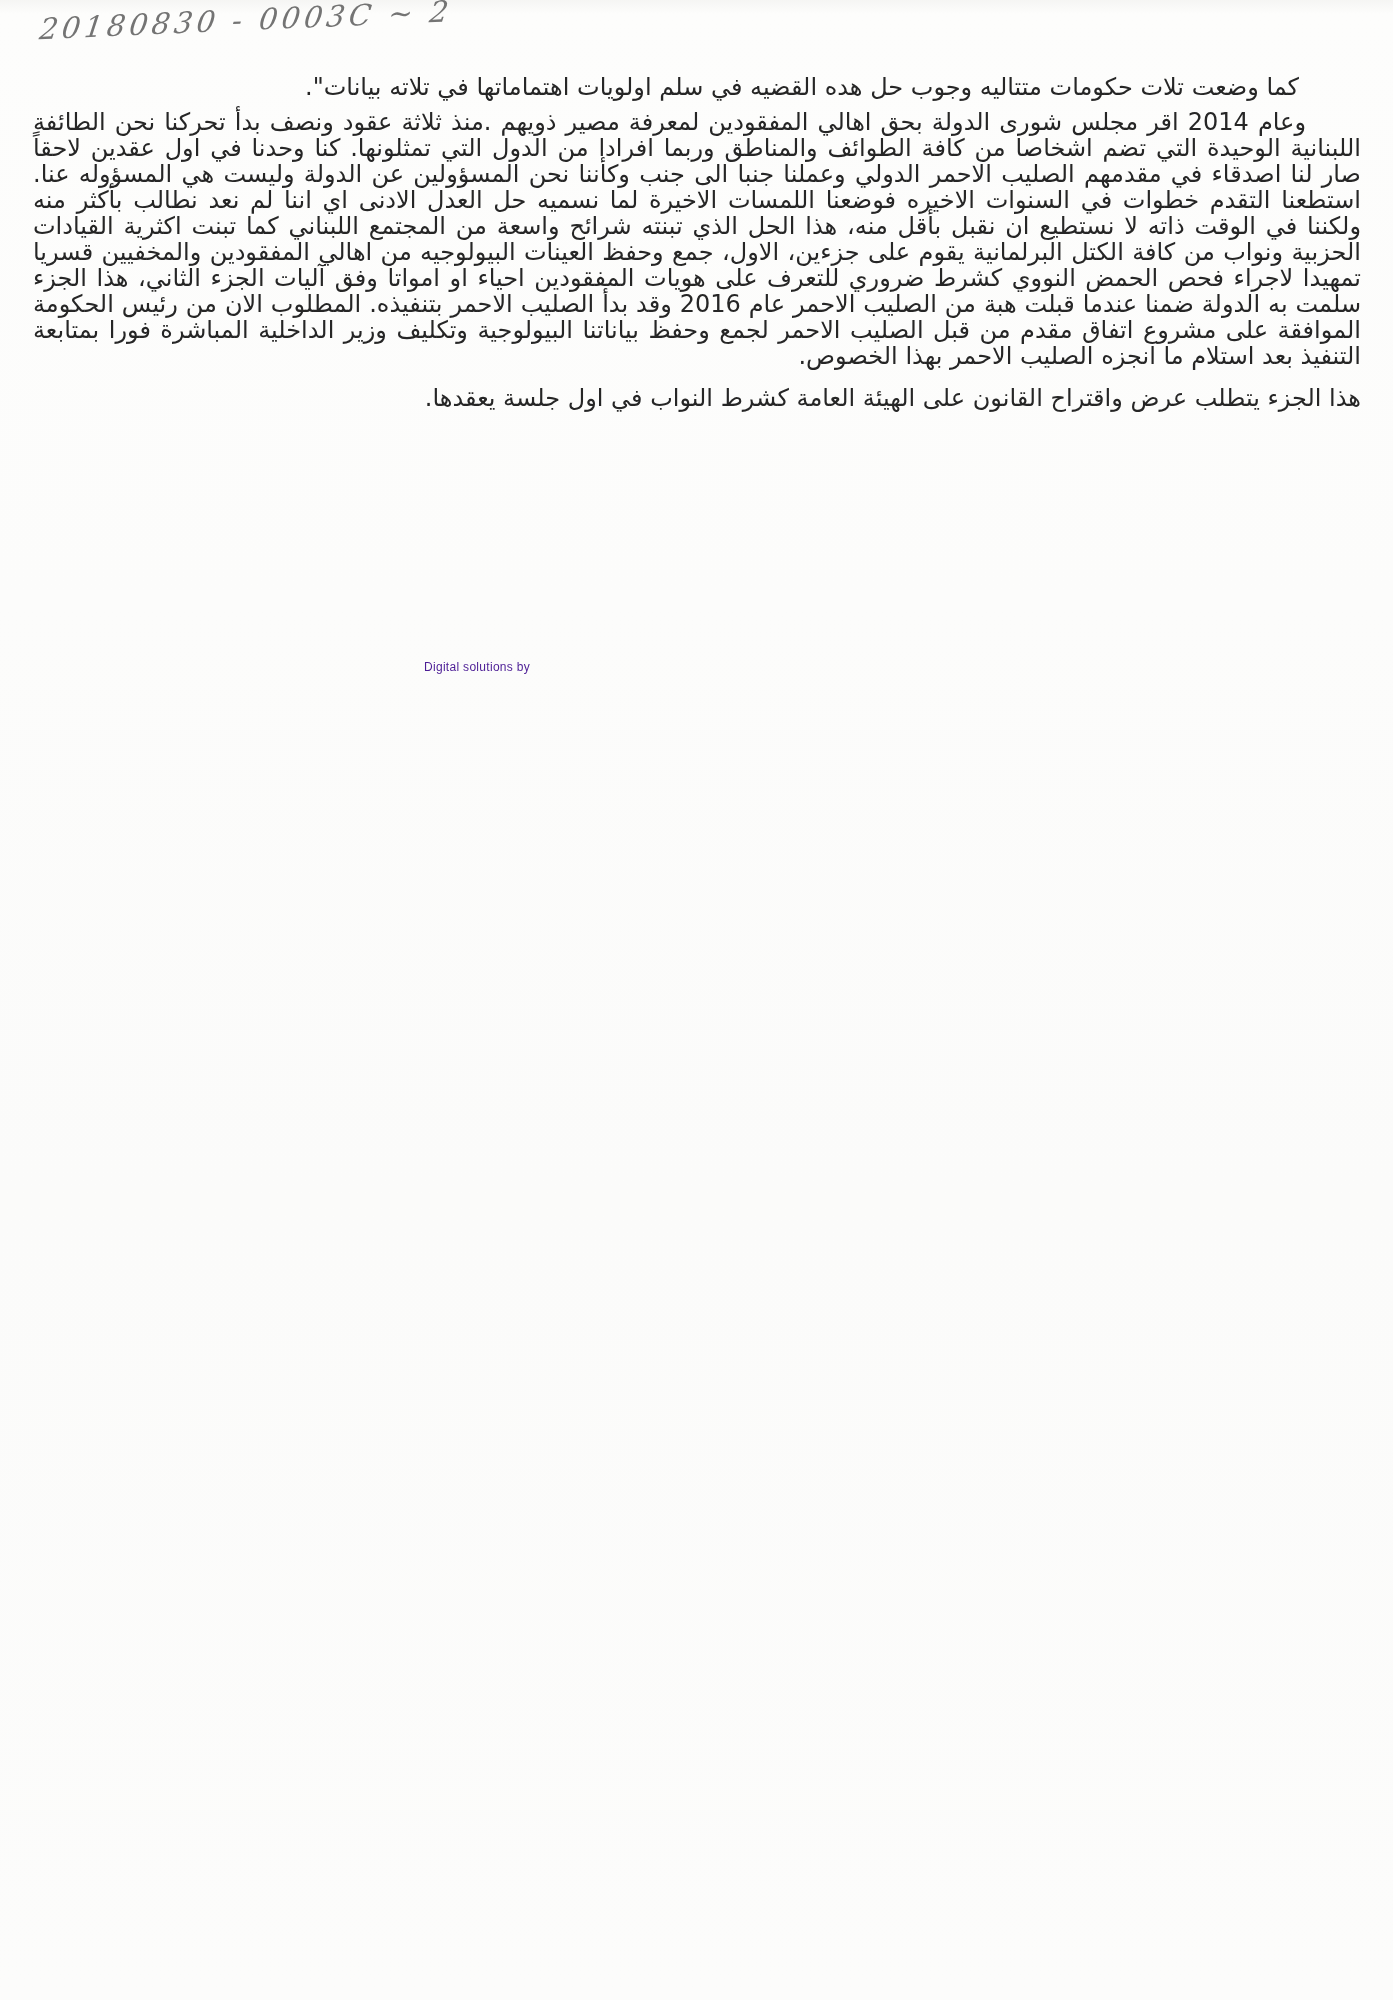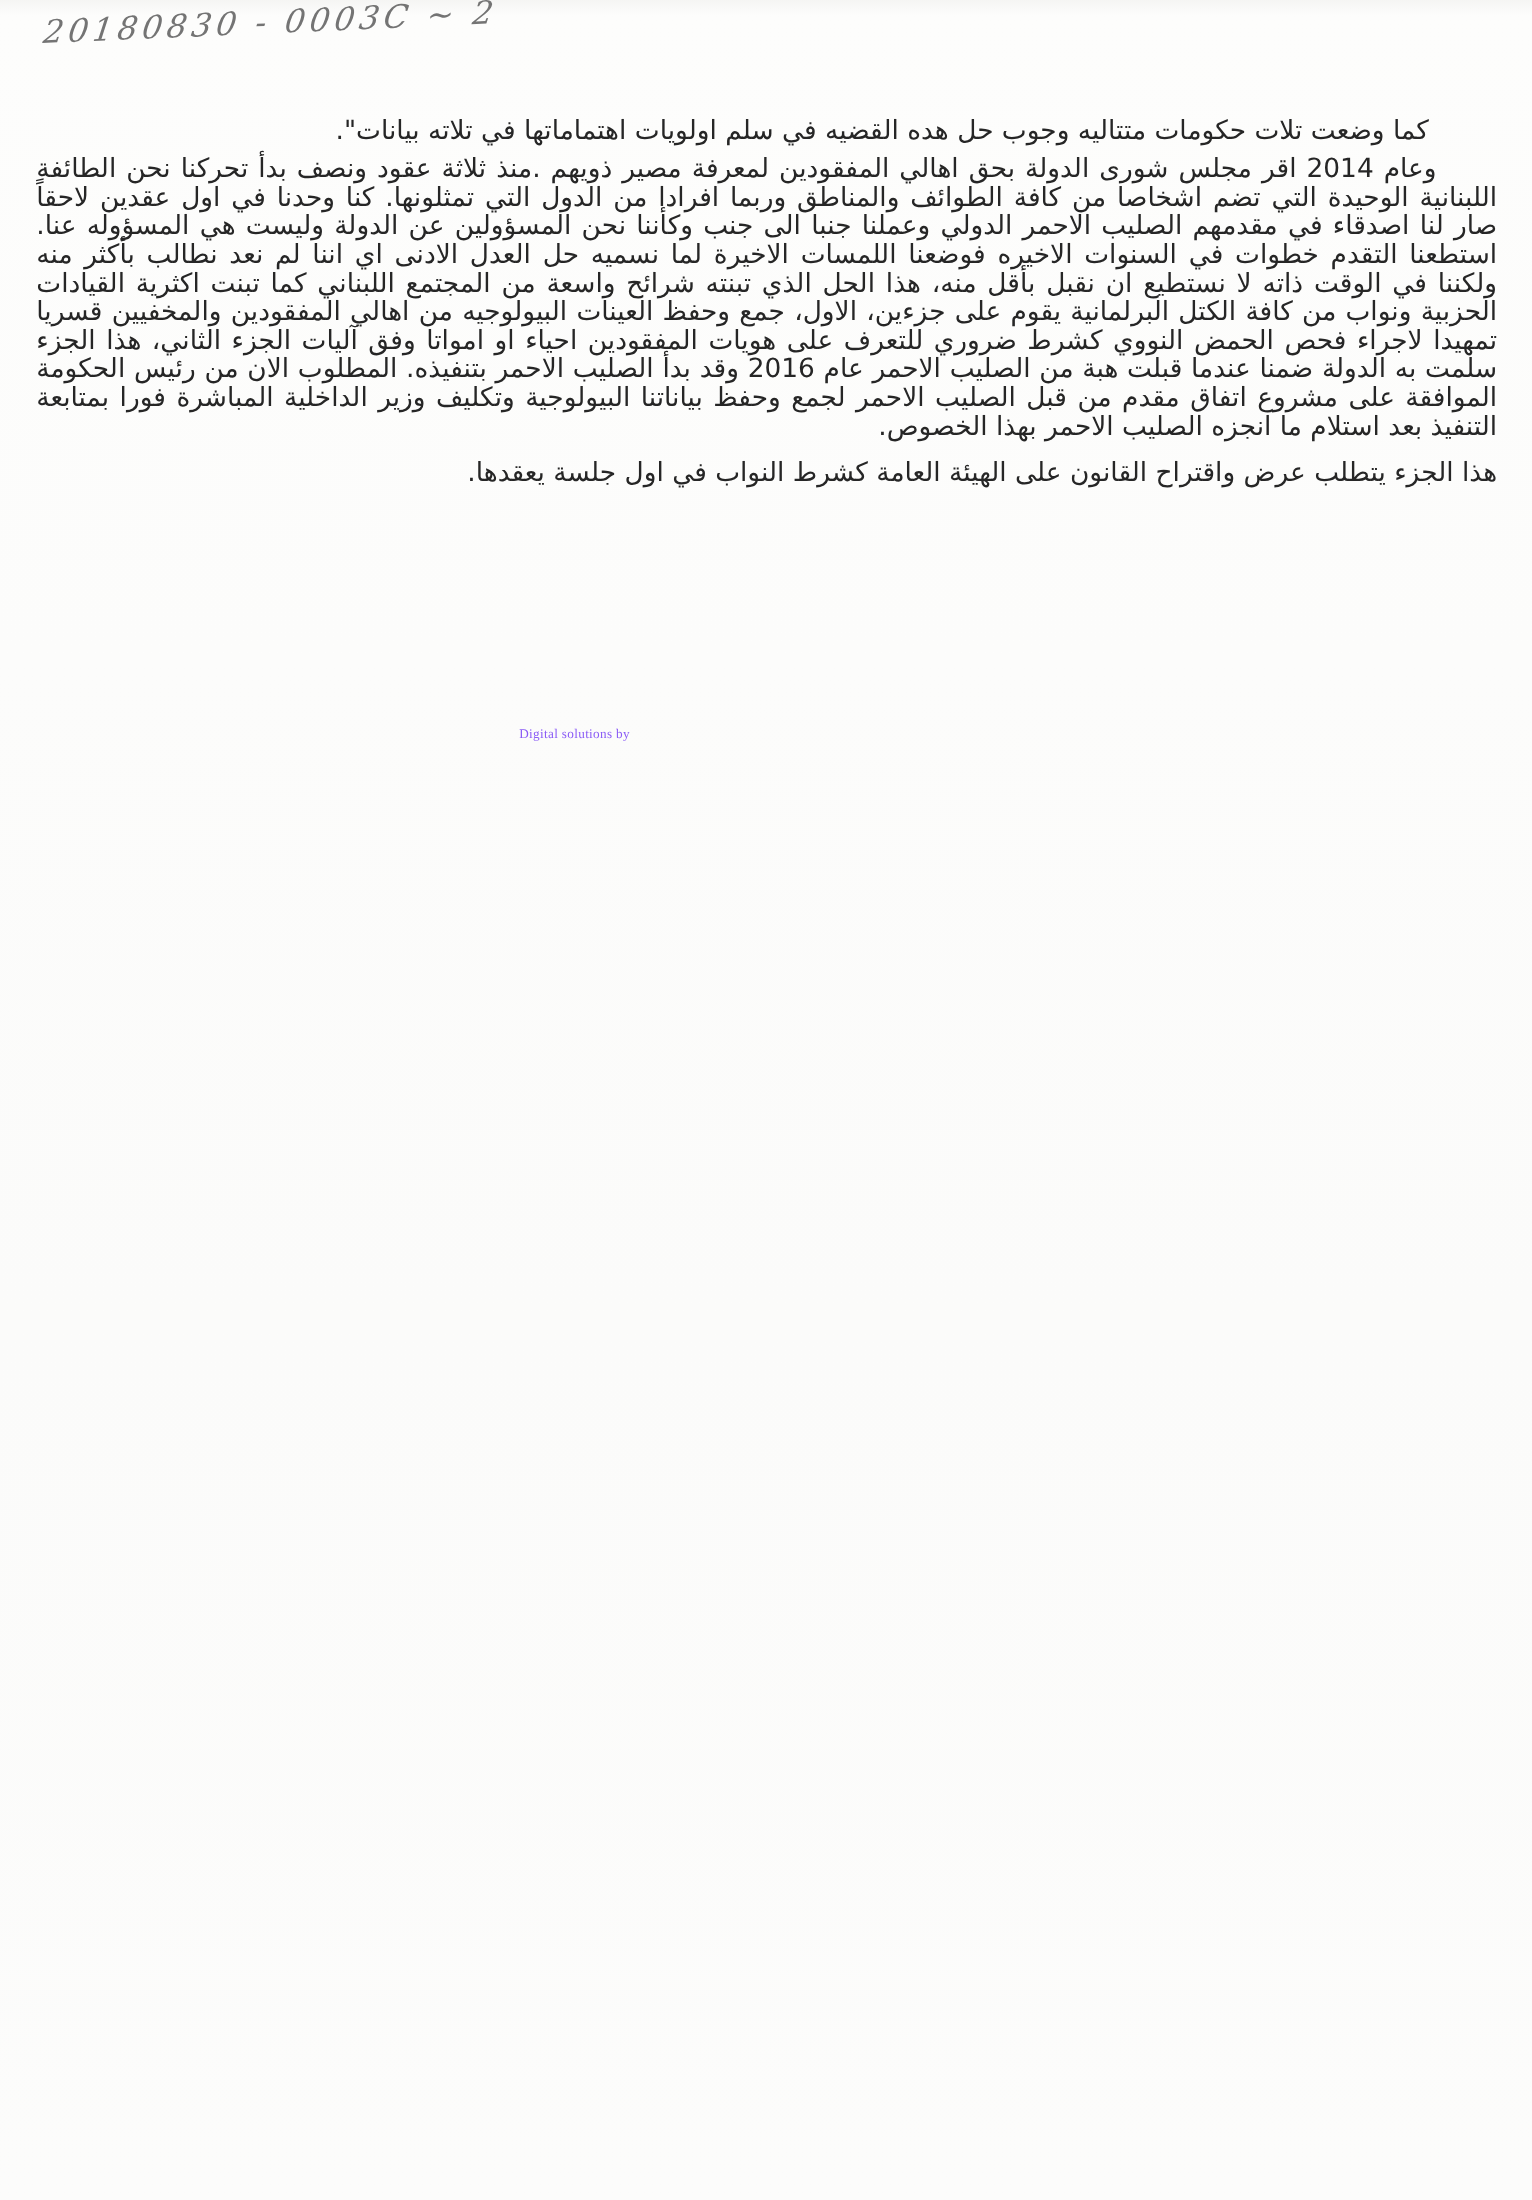--- a/index.html
+++ b/index.html
@@ -38,21 +38,20 @@
     position: absolute;
     top: 74px;
     right: 32px;
     left: 33px;
     direction: rtl;
     text-align: justify;
     color: #262626;
     font-size: 24px;
     line-height: 26px;
     font-family: "DejaVu Sans", sans-serif;
-    margin-top: 31px;
     -webkit-font-smoothing: antialiased;
   }
   .doc-body p {
     margin: 0 0 10px 0;
   }
   .doc-body p.para-closing-prev {
     text-indent: 62px; 
     margin-bottom: 9px;
   }
   .doc-body p.para-first-demand {
@@ -66,26 +65,25 @@
   .doc-body p.para-conclusion {
     text-indent: 0;
     margin-bottom: 0;
   }
   
   .scan-watermark {
     position: absolute;
     top: 660px;
     left: 424px;
     direction: ltr;
-    font-family: Liberation Serif, serif;
+    font-family: Liberation Sans, sans-serif;
     font-size: 12px;
-    color: #8b5cf6;
+    color: #4c1d95;
     letter-spacing: 0.3px;
     user-select: none;
-    margin-left: 48px;
   }
   
   .scan-edge {
     position: absolute;
     top: 0; left: 0; right: 0;
     height: 14px;
     background: linear-gradient(180deg, rgba(210,210,205,0.18), rgba(255,255,255,0));
     pointer-events: none;
   }
 </style>

